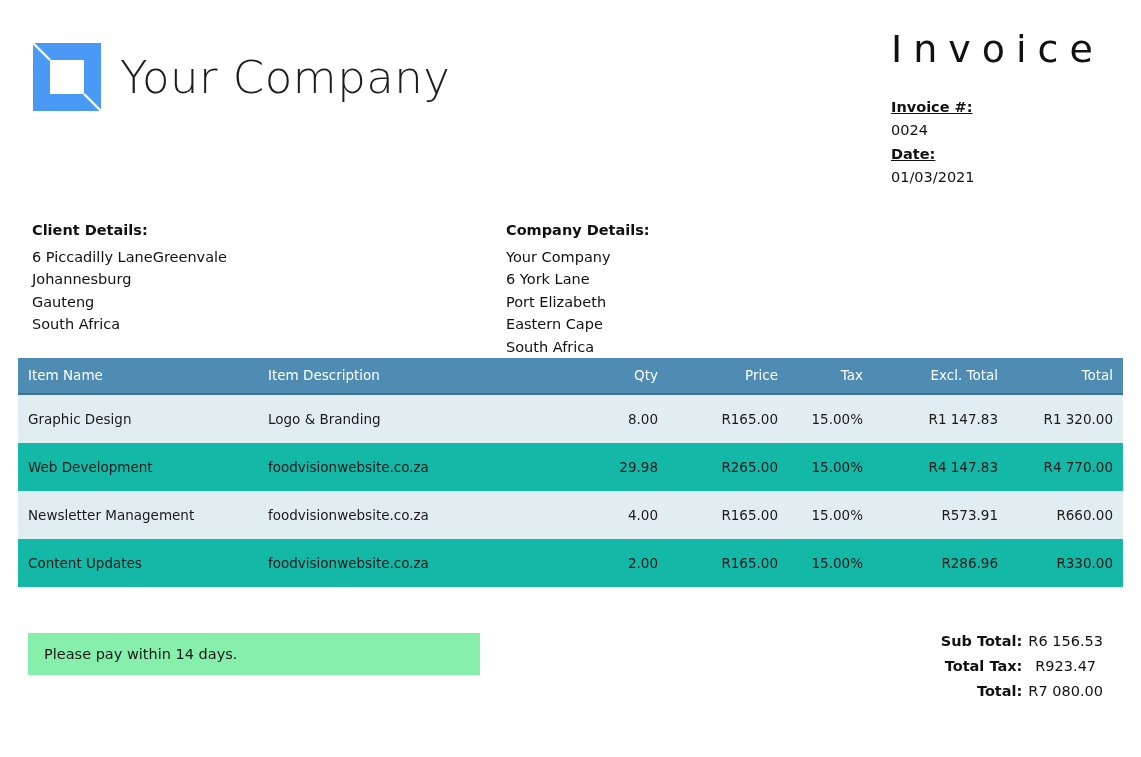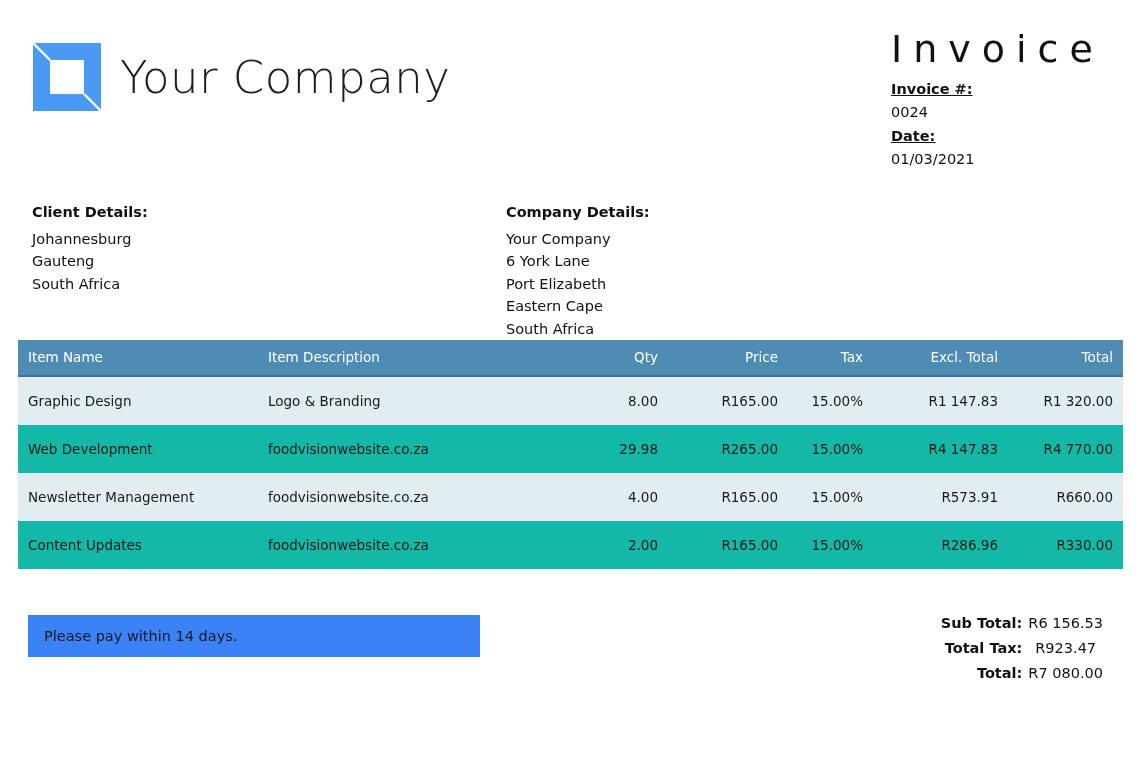--- a/index.html
+++ b/index.html
@@ -50,21 +50,21 @@
     text-align: left;
     padding-right: 14px;
     min-width: 232px;
   }
   .invoice-title {
     font-size: 38px;
     font-weight: 400;
     letter-spacing: 11px;
     color: #111111;
     line-height: 1.0;
-    margin-bottom: 10px;
+    margin-bottom: 28px;
     white-space: nowrap;
   }
   .meta-label {
     font-weight: bold;
     font-size: 14.5px;
     line-height: 1.62;
     color: #111111;
     text-decoration: underline;
   }
   .meta-value {
@@ -136,21 +136,21 @@
 
   
   .footer {
     display: flex;
     justify-content: space-between;
     align-items: flex-start;
     padding: 0 16px 0 28px;
     margin-top: 46px;
   }
   .note-box {
-    background: #3b82f6;
+    background: #86efac;
     width: 452px;
     min-height: 42px;
     padding: 12px 16px;
     font-size: 14.5px;
     color: #1a1a1a;
     display: flex;
     align-items: center;
   }
   .totals {
     margin-right: 22px;
@@ -201,20 +201,21 @@
     <div class="meta-label">Date:</div>
     <div class="meta-value">01/03/2021</div>
   </div>
 
 </div>
 
 <div class="details">
 
   <div class="details-col">
     <div class="details-title">Client Details:</div>
+    <div class="details-line">6 Piccadilly LaneGreenvale</div>
     <div class="details-line">Johannesburg</div>
     <div class="details-line">Gauteng</div>
     <div class="details-line">South Africa</div>
   </div>
 
   <div class="details-col">
     <div class="details-title">Company Details:</div>
     <div class="details-line">Your Company</div>
     <div class="details-line">6 York Lane</div>
     <div class="details-line">Port Elizabeth</div>

